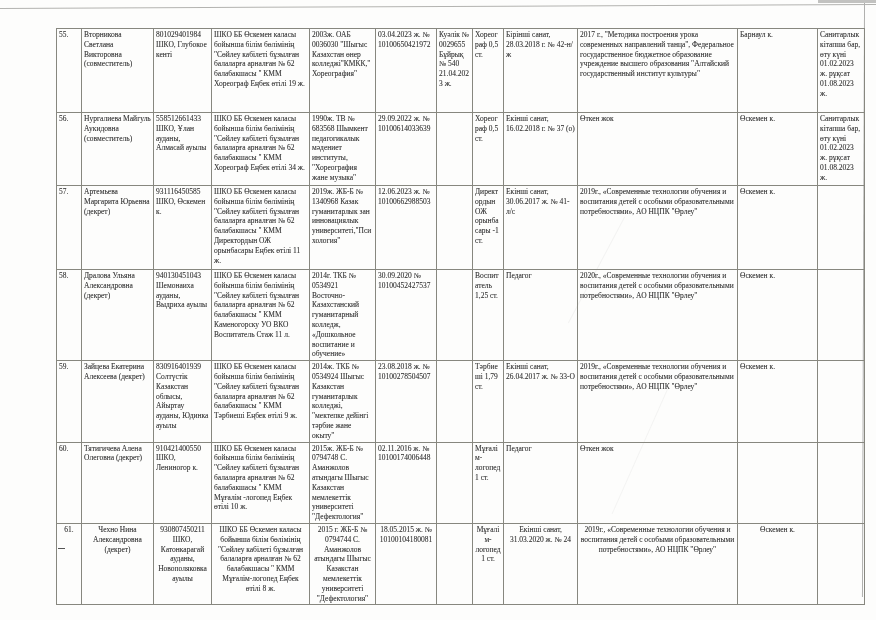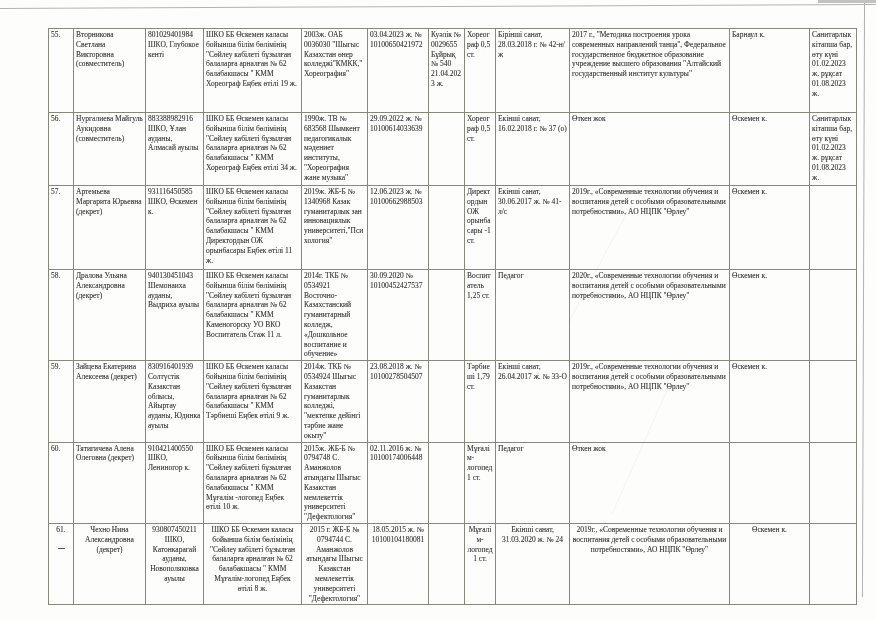--- a/index.html
+++ b/index.html
@@ -28,21 +28,21 @@
   }
   .scan-scratch2{
     position:absolute;top:380px;left:640px;width:1px;height:140px;
     background:rgba(80,80,80,0.05);transform:rotate(24deg);
   }
   .stray-mark{
     position:absolute;top:548px;left:58px;width:7px;height:1px;
     background:#555;
   }
   table.staff{
-    position:absolute;top:28px;left:48px;
+    position:absolute;top:28px;left:56px;
     width:808px;table-layout:fixed;border-collapse:collapse;
     background:transparent;
   }
   table.staff td{
     border:1px solid #87877f;
     vertical-align:top;
     padding:1px 2px 1px 2px;
     font-size:7.5px;line-height:9.8px;
     color:#3b3b3b;
     word-wrap:break-word;overflow-wrap:break-word;
@@ -89,21 +89,21 @@
         <td>Куәлік № 0029655 Бұйрық № 540 21.04.2023 ж.</td>
         <td>Хореограф 0,5 ст.</td>
         <td>Бірінші санат, 28.03.2018 г. № 42-н/ж</td>
         <td>2017 г., "Методика построения урока современных направлений танца", Федеральное государственное бюджетное образование учреждение высшего образования "Алтайский государственный институт культуры"</td>
         <td>Барнаул к.</td>
         <td>Санитарлык кітапша бар, өту күні 01.02.2023 ж. рұқсат 01.08.2023 ж.</td>
       </tr>
       <tr class="r56">
         <td>56.</td>
         <td>Нургалиева Майгуль Аукидовна (совместитель)</td>
-        <td>883388982916 ШКО, Ұлан ауданы, Алмасай ауылы</td>
+        <td>558512661433 ШКО, Ұлан ауданы, Алмасай ауылы</td>
         <td>ШКО ББ Өскемен каласы бойынша білім бөлімінің "Сөйлеу кабілеті бұзылған балаларға арналған № 62 балабакшасы " КММ Хореограф Еңбек өтілі 34 ж.</td>
         <td>1990ж. ТВ № 683568 Шымкент педагогикалык мәдениет институты, "Хореография жане музыка"</td>
         <td>29.09.2022 ж. № 10100614033639</td>
         <td></td>
         <td>Хореограф 0,5 ст.</td>
         <td>Екінші санат, 16.02.2018 г. № 37 (о)</td>
         <td>Өткен жок</td>
         <td>Өскемен к.</td>
         <td>Санитарлык кітапша бар, өту күні 01.02.2023 ж. рұқсат 01.08.2023 ж.</td>
       </tr>

